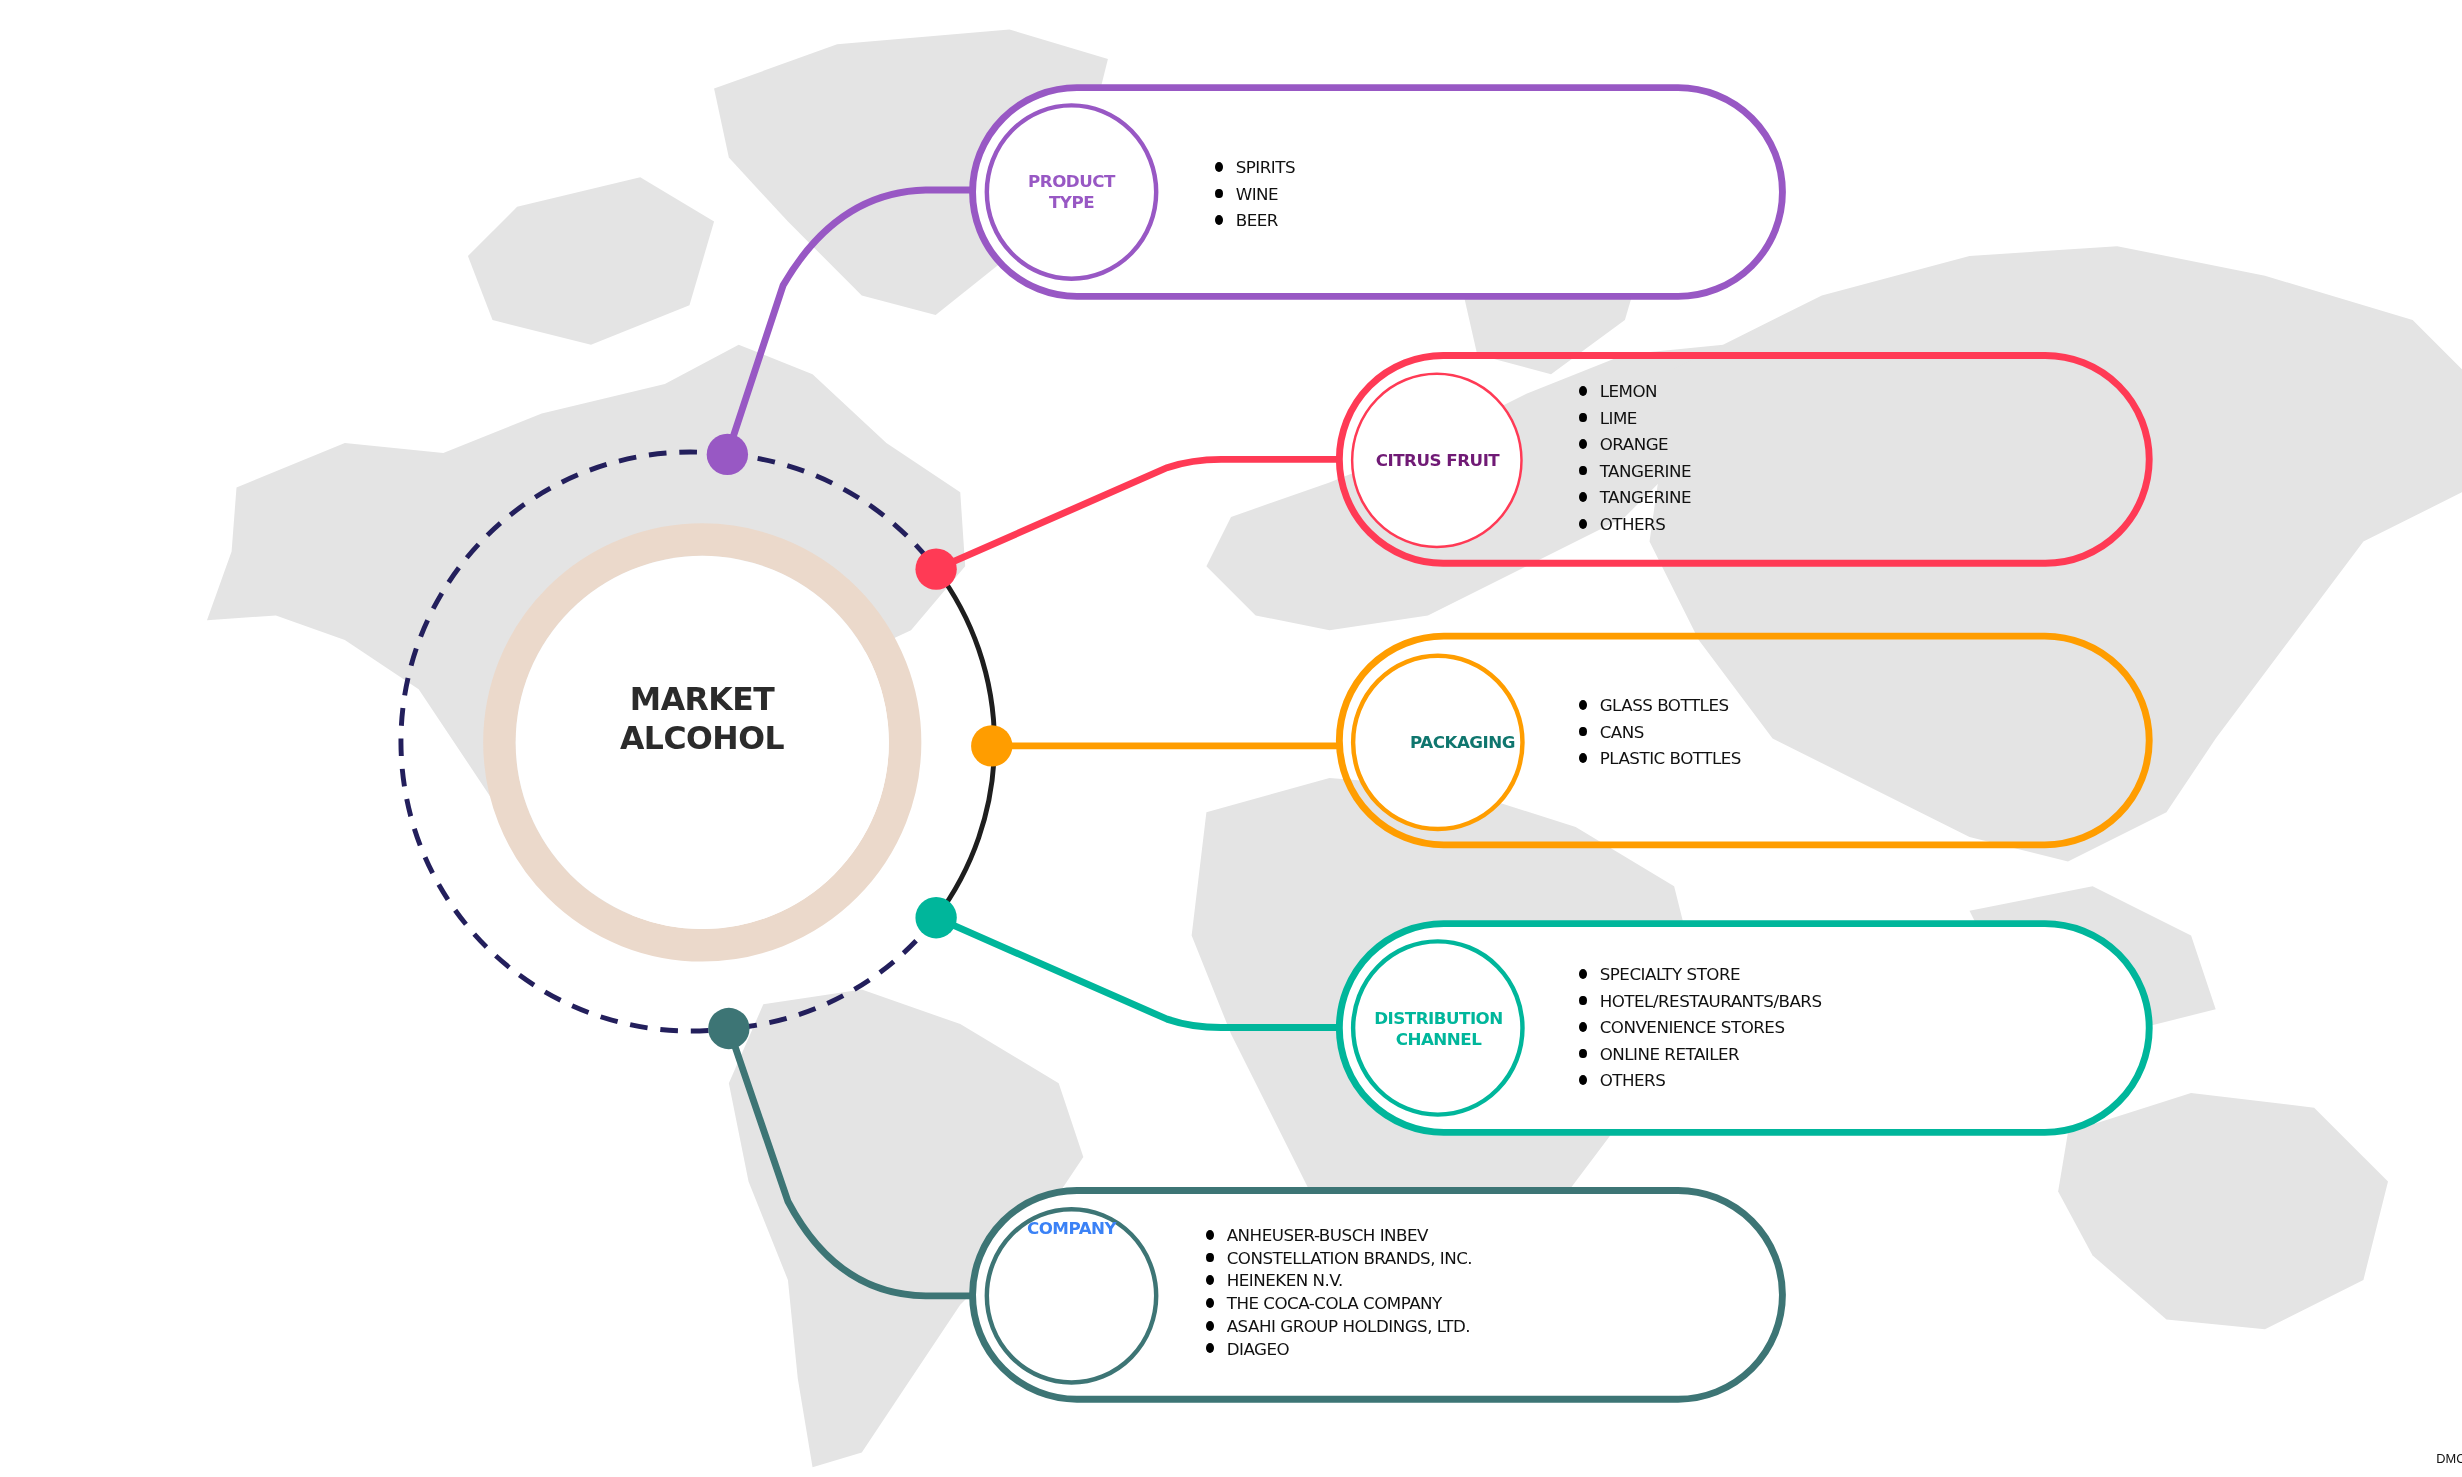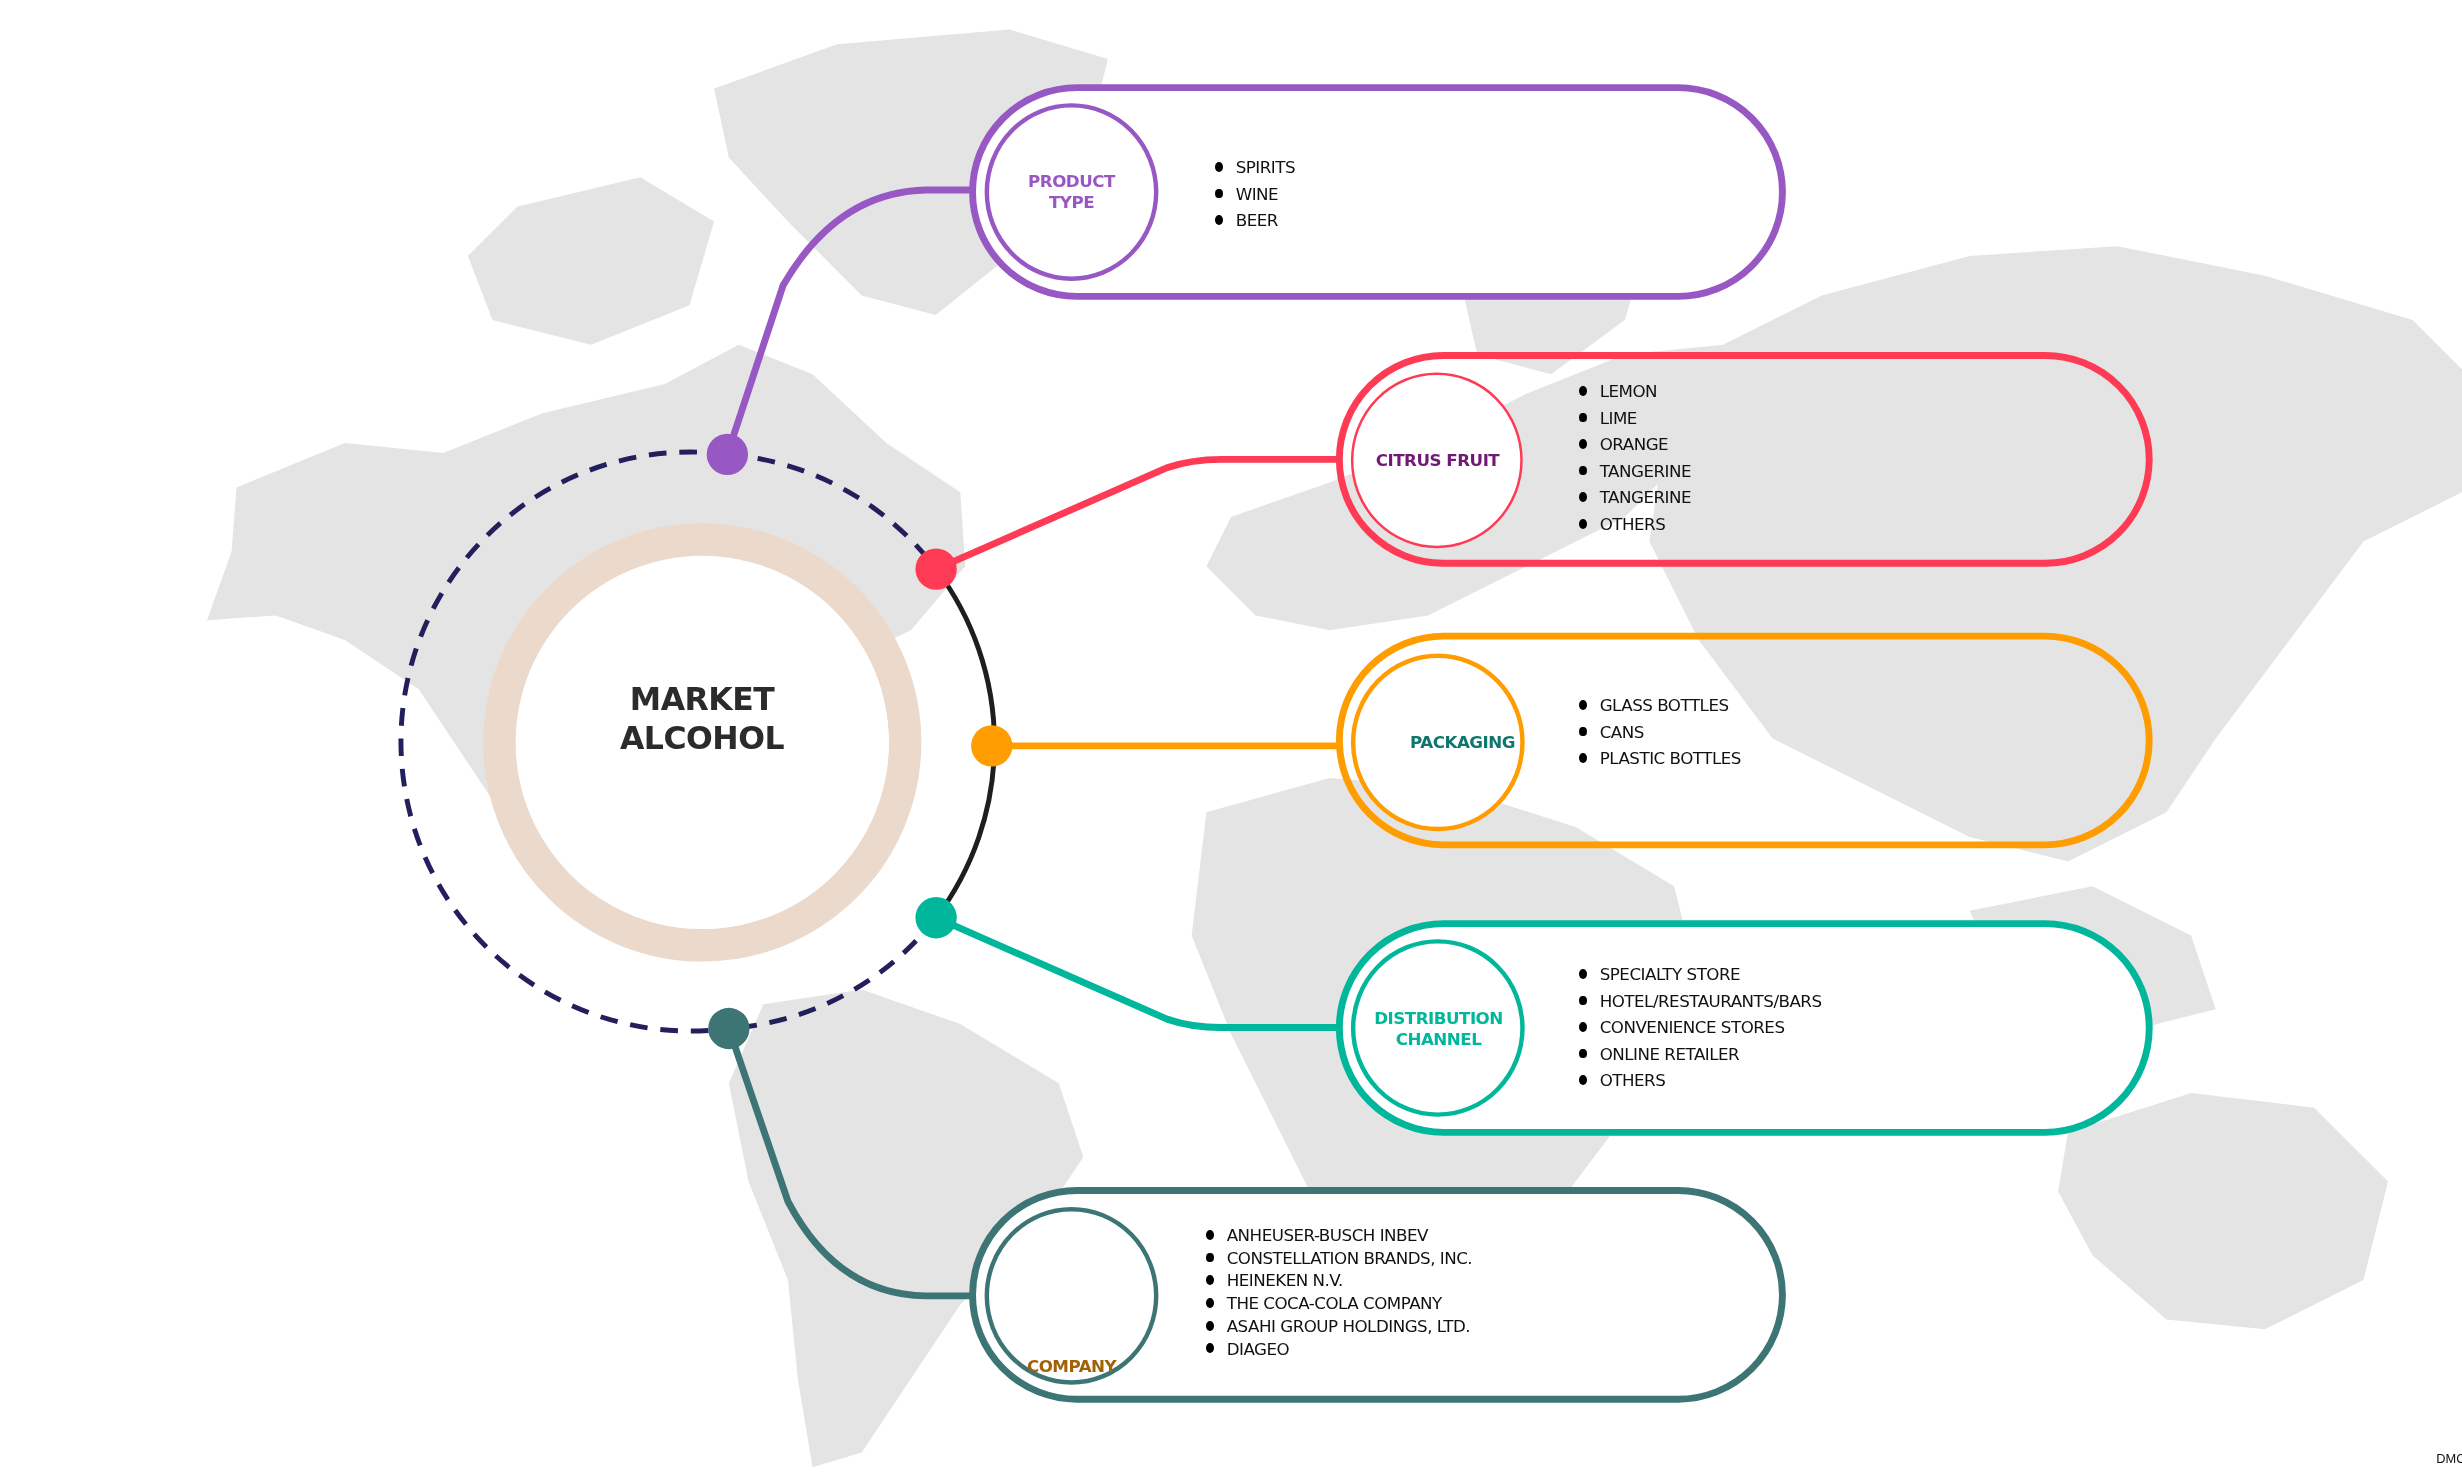--- a/index.html
+++ b/index.html
@@ -132,21 +132,21 @@
     <span>CHANNEL</span>
   </div>
   <ul class="items" style="left:1578px; top:961px;">
     <li style="line-height:26.6px;">SPECIALTY STORE</li>
     <li style="line-height:26.6px;">HOTEL/RESTAURANTS/BARS</li>
     <li style="line-height:26.6px;">CONVENIENCE STORES</li>
     <li style="line-height:26.6px;">ONLINE RETAILER</li>
     <li style="line-height:26.6px;">OTHERS</li>
   </ul>
 
-  <div class="seg-label" style="left:990px; top:1356px; color:#a16207;">
+  <div class="seg-label" style="left:990px; top:1218px; color:#3b82f6;">
     <span>COMPANY</span>
   </div>
   <ul class="items" style="left:1205px; top:1224px;">
     <li style="line-height:22.7px;">ANHEUSER-BUSCH INBEV</li>
     <li style="line-height:22.7px;">CONSTELLATION BRANDS, INC.</li>
     <li style="line-height:22.7px;">HEINEKEN N.V.</li>
     <li style="line-height:22.7px;">THE COCA-COLA COMPANY</li>
     <li style="line-height:22.7px;">ASAHI GROUP HOLDINGS, LTD.</li>
     <li style="line-height:22.7px;">DIAGEO</li>
   </ul>

